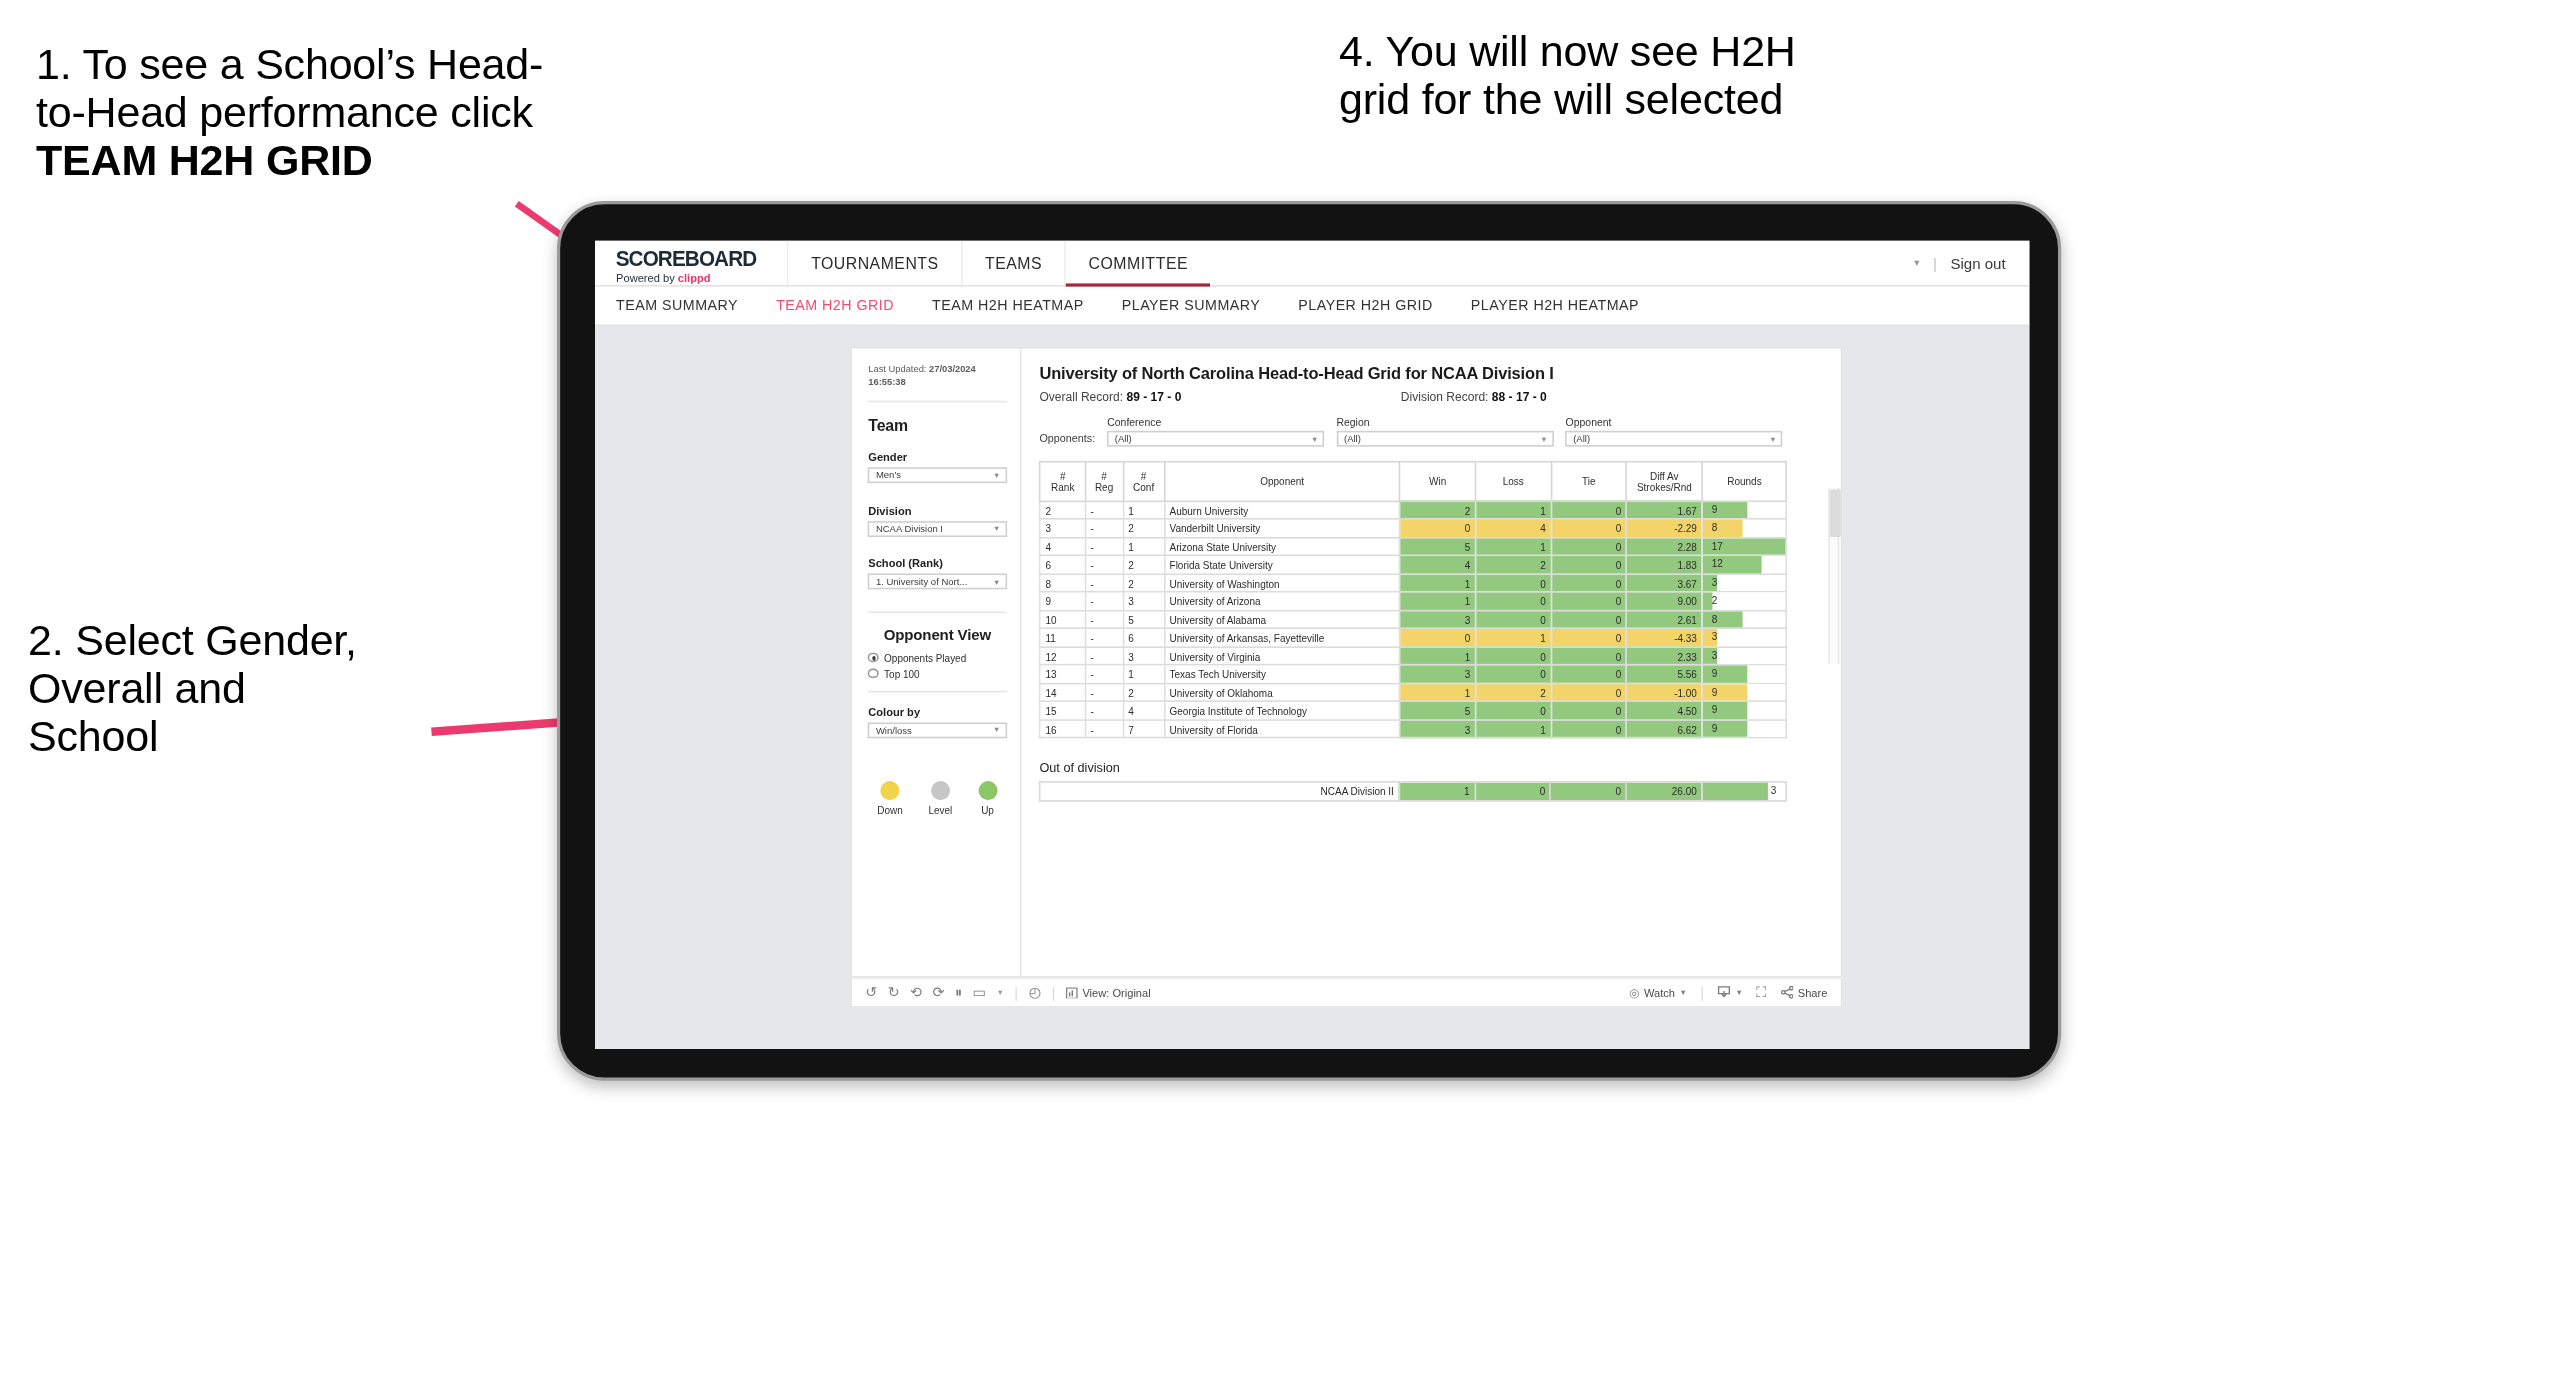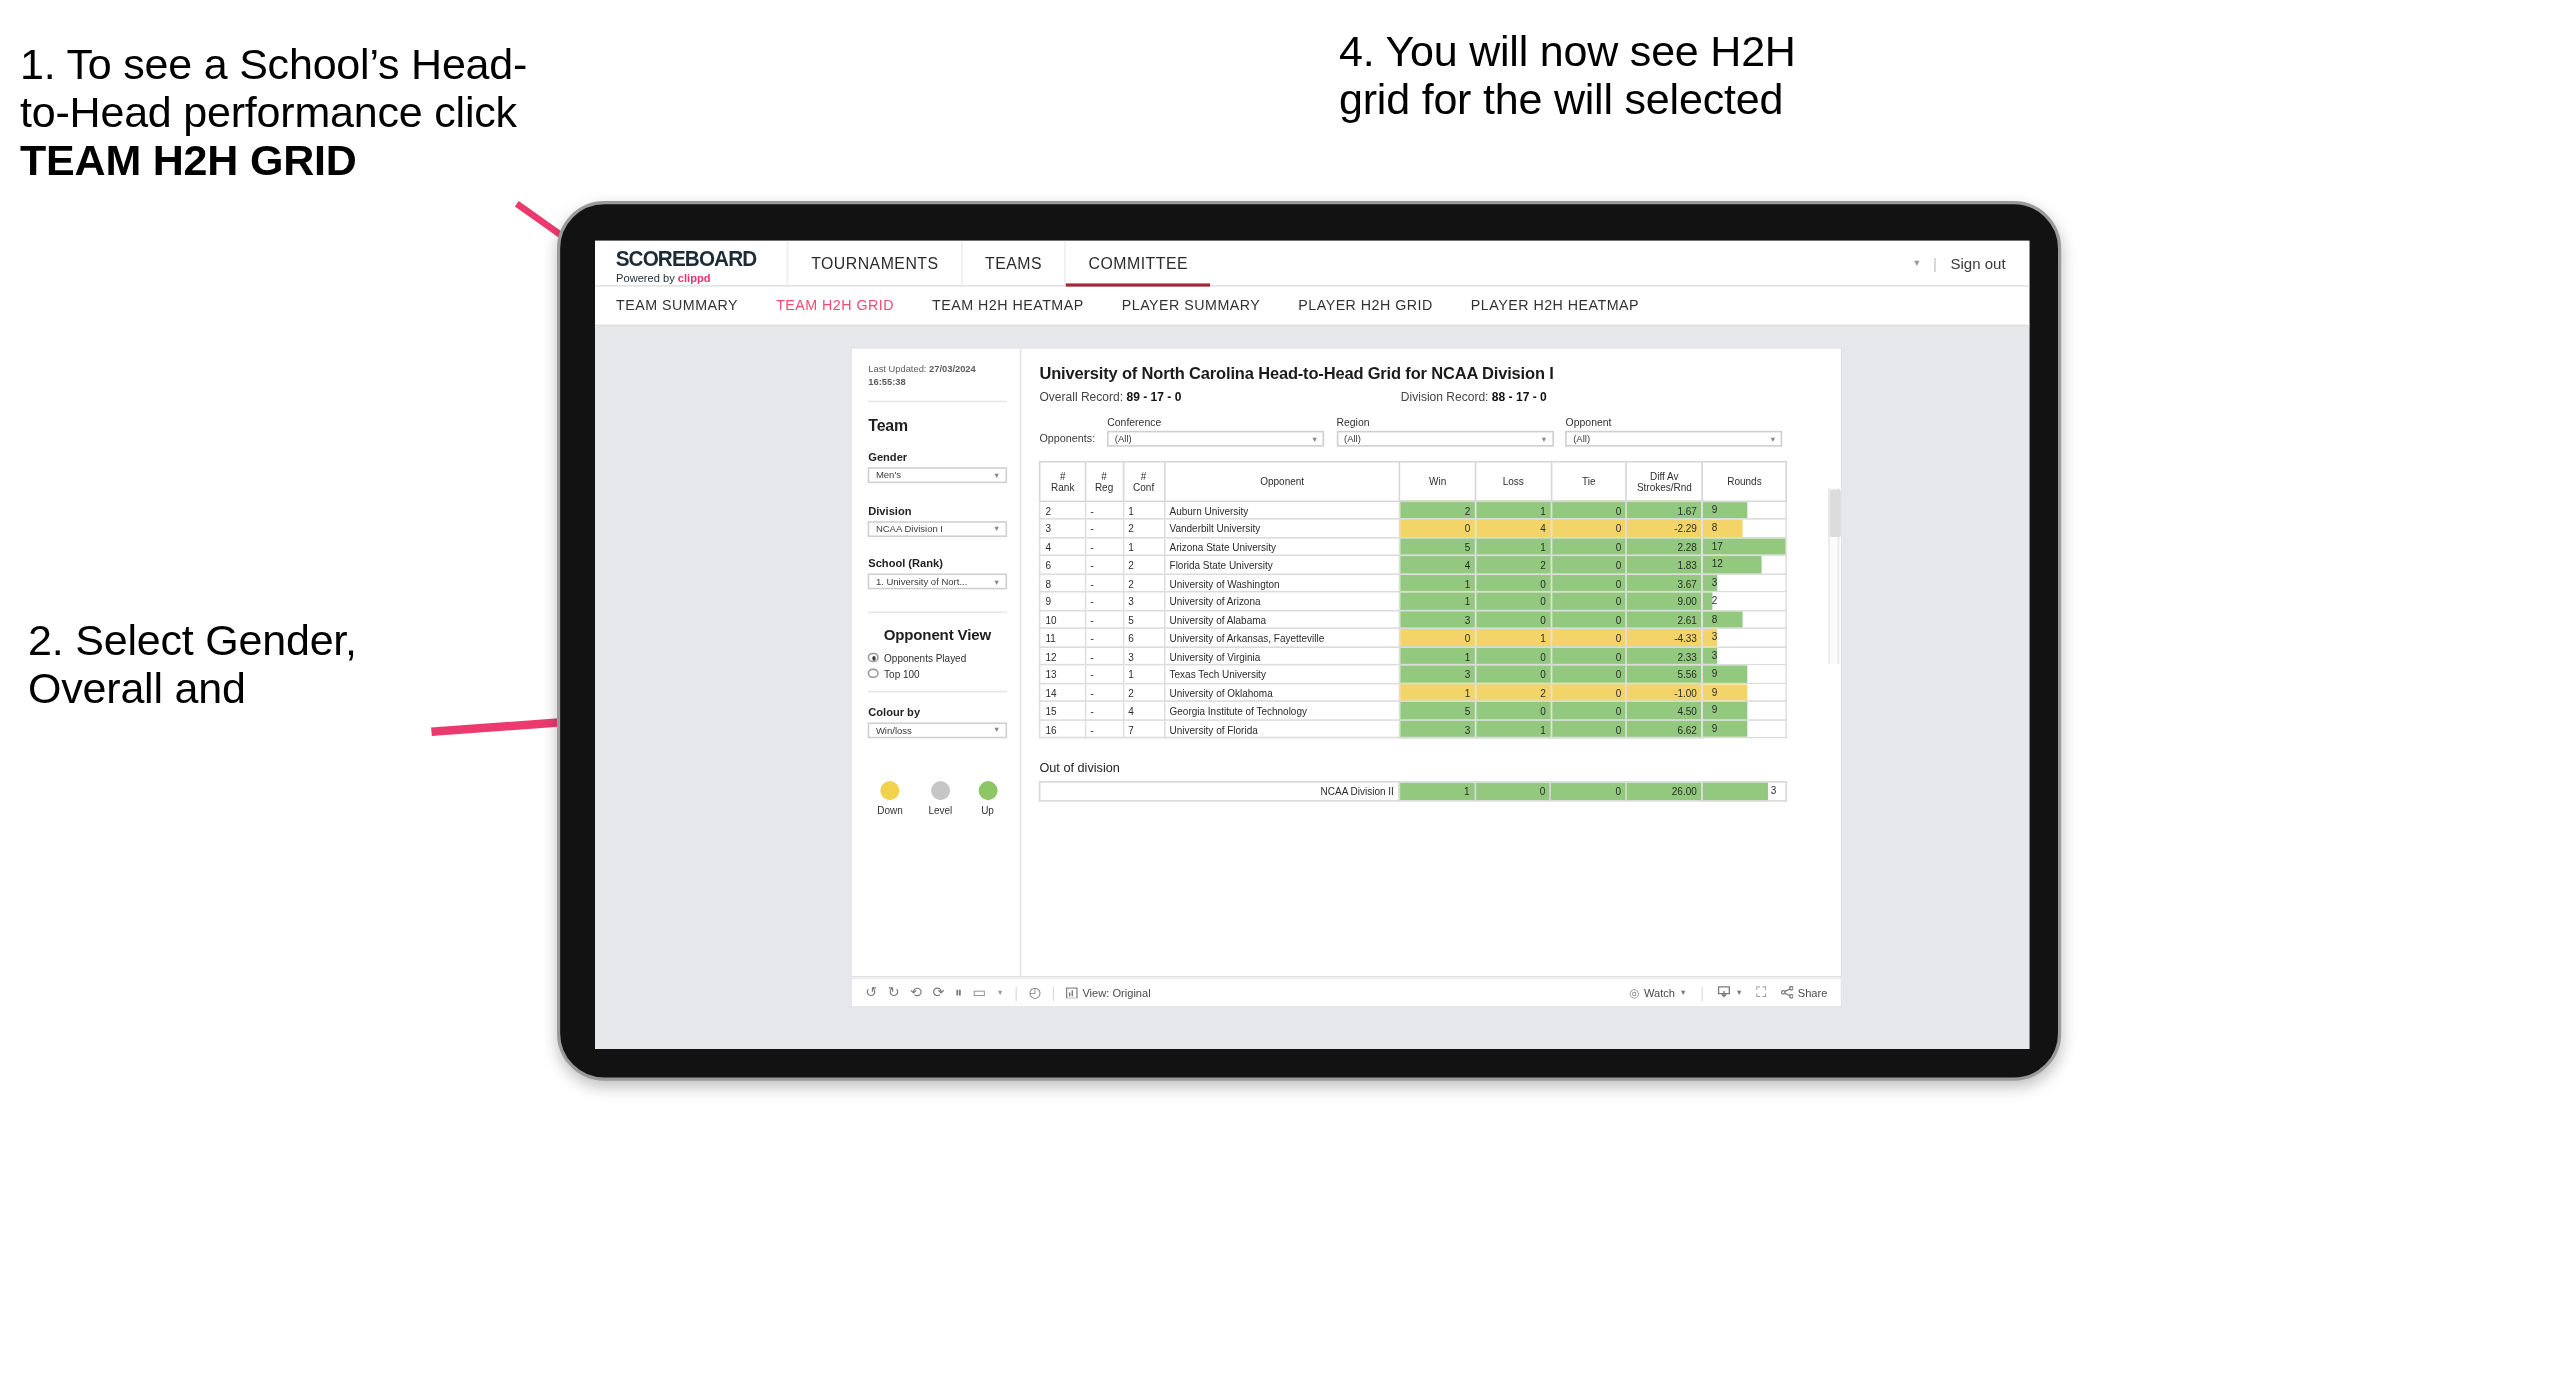--- a/index.html
+++ b/index.html
@@ -14,21 +14,21 @@
   
   .annot {
     position: absolute;
     color: #000;
     font-size: 43px;
     line-height: 1.12;
     font-weight: 400;
     letter-spacing: -0.2px;
   }
   .annot b { font-weight: 700; }
-  #annot-1 { left: 20px; top: 40px; width: 758px; }
+  #annot-1 { left: 36px; top: 40px; width: 758px; }
   #annot-2 { left: 28px; top: 616px; width: 531px; }
   #annot-3 { left: 1339px; top: 26.5px; width: 758px; }
 
   .arrow { position: absolute; overflow: visible; }
 
   
   #tablet {
     position: absolute;
     left: 557px; top: 201px;
     width: 949px; height: 555px;
@@ -185,20 +185,21 @@
 
   <div class="annot" id="annot-1">
     <div>1. To see a School’s Head-</div>
     <div>to-Head performance click</div>
     <div><b>TEAM H2H GRID</b></div>
   </div>
 
   <div class="annot" id="annot-2">
     <div>2. Select Gender,</div>
     <div>Overall and</div>
+    <div>School</div>
   </div>
 
   <div class="annot" id="annot-3">
     <div>4. You will now see H2H</div>
     <div>grid for the will selected</div>
   </div>
 
   <svg class="arrow" style="left:0;top:0;width:2576px;height:1386px;" viewBox="0 0 2717 1462" width="2576" height="1386">
     <g fill="#ec3a6e" stroke="#ec3a6e">
       <line x1="545" y1="215" x2="775" y2="378" stroke-width="7"></line>

